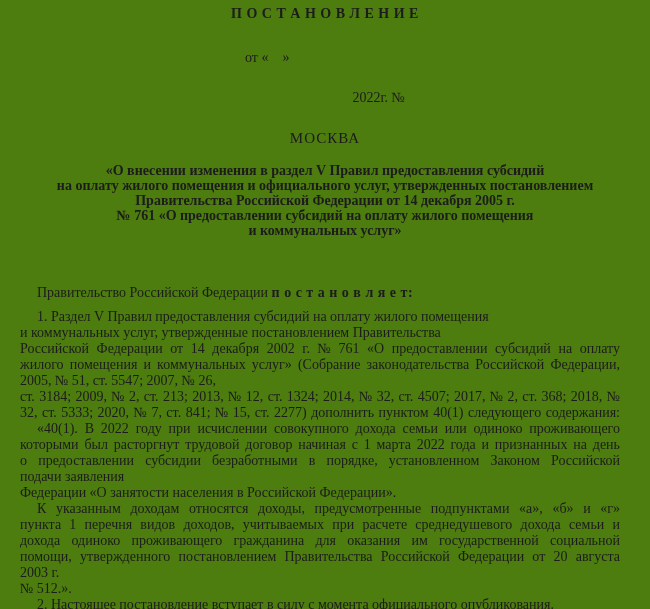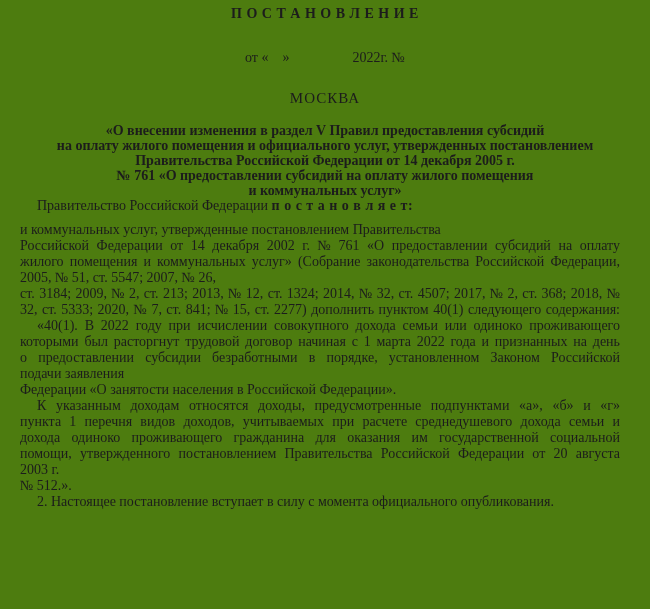--- a/index.html
+++ b/index.html
@@ -22,39 +22,40 @@
     white-space: nowrap;
   }
   .date-line {
     margin-top: 28px;
     display: flex;
     justify-content: center;
     font-size: 14px;
     line-height: 16px;
     white-space: pre;
   }
-  .date-number { margin-left: 63px; }
+  .date-number { margin-left: 63px; margin-top: 40px; }
   .city-line {
     margin-top: 24px;
     text-align: center;
     font-size: 15px;
     line-height: 16px;
     letter-spacing: 1px;
   }
   .subject-block {
     margin-top: 17px;
     text-align: center;
     font-weight: bold;
     font-size: 14px;
   }
   .subject-block .sline {
     line-height: 15px;
     white-space: nowrap;
   }
   .preamble {
+    margin-top: 47px;
     margin-left: 20px;
     width: 600px;
     padding-left: 17px;
     box-sizing: content-box;
     font-size: 14px;
     line-height: 16px;
     white-space: nowrap;
   }
   .preamble .bold-spaced {
     font-weight: bold;
@@ -94,20 +95,21 @@
     <div class="sline">Правительства Российской Федерации от 14 декабря 2005 г.</div>
     <div class="sline">№ 761 «О предоставлении субсидий на оплату жилого помещения</div>
     <div class="sline">и коммунальных услуг»</div>
   </div>
 
   <div class="preamble">
     <span>Правительство Российской Федерации&nbsp;</span><span class="bold-spaced">п о с т а н о в л я е т:</span>
   </div>
 
   <div class="body-block">
+    <div class="ln ind">1. Раздел V Правил предоставления субсидий на оплату жилого помещения</div>
     <div class="ln">и коммунальных услуг, утвержденные постановлением Правительства</div>
     <div class="ln jst" style="word-spacing: 4.08053px;">Российской Федерации от 14 декабря 2002 г. № 761 «О предоставлении субсидий на оплату</div>
     <div class="ln jst" style="word-spacing: 2.61719px;">жилого помещения и коммунальных услуг» (Собрание законодательства Российской Федерации,</div>
     <div class="ln">2005, № 51, ст. 5547; 2007, № 26,</div>
     <div class="ln jst" style="word-spacing: 0.863451px;">ст. 3184; 2009, № 2, ст. 213; 2013, № 12, ст. 1324; 2014, № 32, ст. 4507; 2017, № 2, ст. 368; 2018, №</div>
     <div class="ln jst" style="word-spacing: 0.974609px;">32, ст. 5333; 2020, № 7, ст. 841; № 15, ст. 2277) дополнить пунктом 40(1) следующего содержания:</div>
     <div class="ln ind jst" style="word-spacing: 3.32812px;">«40(1). В 2022 году при исчислении совокупного дохода семьи или одиноко проживающего</div>
     <div class="ln jst" style="word-spacing: 2.29241px;">которыми был расторгнут трудовой договор начиная с 1 марта 2022 года и признанных на день</div>
     <div class="ln jst" style="word-spacing: 7.67188px;">о предоставлении субсидии безработными в порядке, установленном Законом Российской</div>
     <div class="ln">подачи заявления</div>

